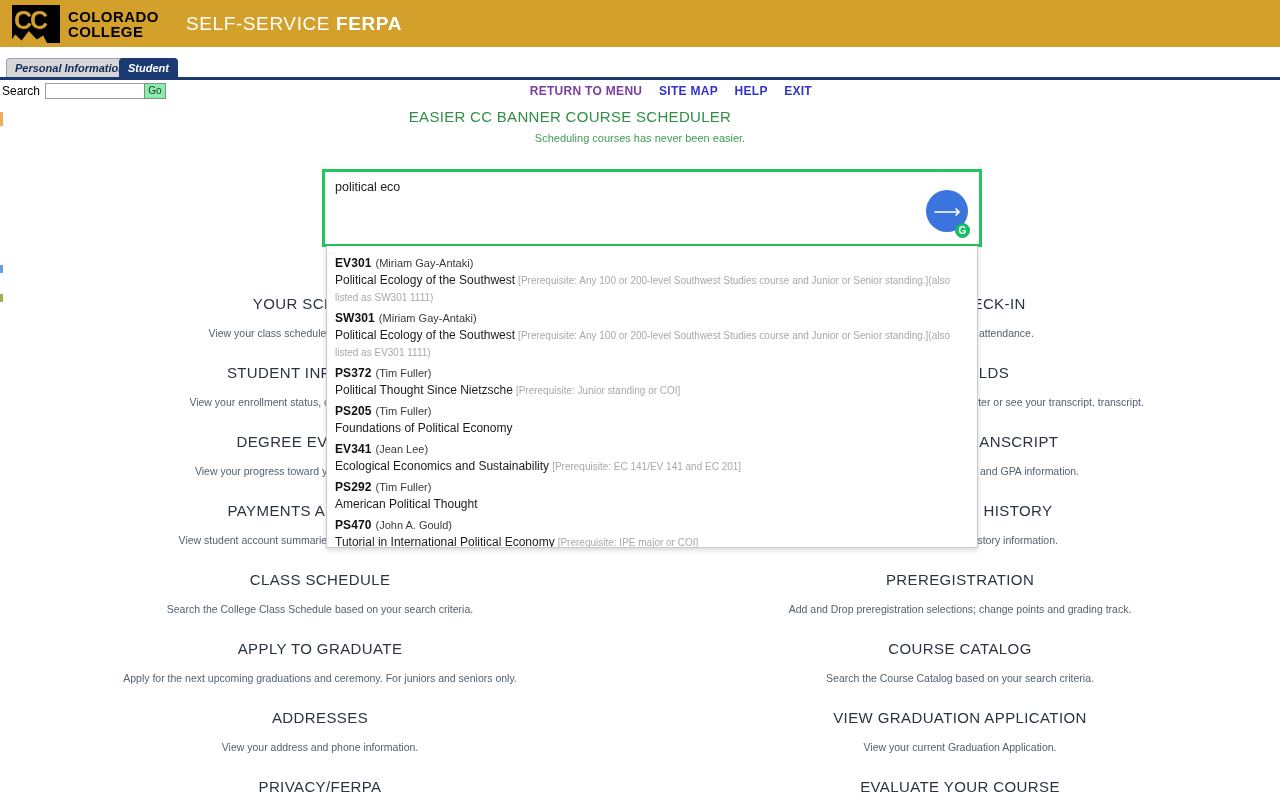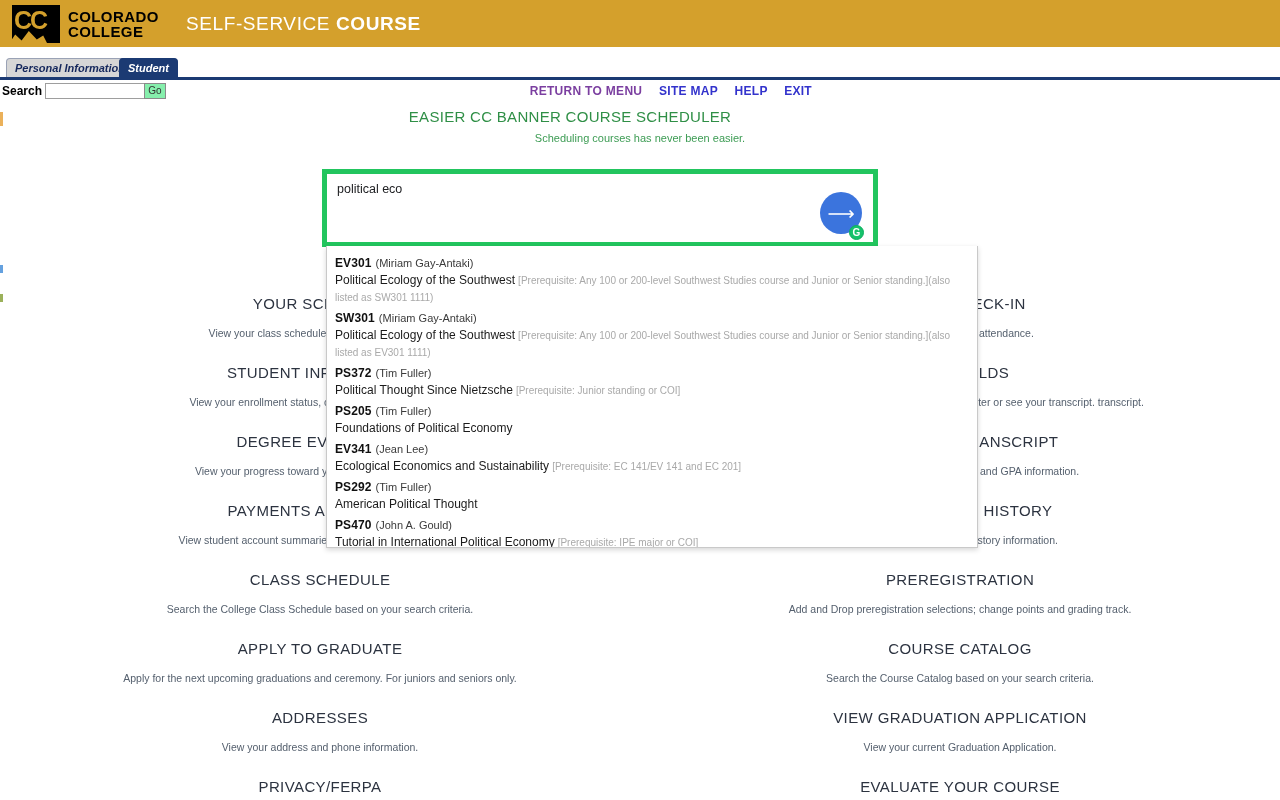--- a/index.html
+++ b/index.html
@@ -71,21 +71,21 @@
     position: absolute; left: 0; top: 77px; width: 1280px; height: 3px;
     background: #1b3a73;
   }
 
   
   .searchstrip {
     position: absolute; left: 0; top: 82px; width: 1280px; height: 20px;
   }
   .searchstrip .lbl {
     position: absolute; left: 2px; top: 2px;
-    font-size: 12px; font-weight: bold; color: #000;
+    font-size: 12px; font-weight: normal; color: #000;
   }
   .searchstrip input.sbox {
     position: absolute; left: 45px; top: 1px;
     width: 110px; height: 16px;
     border: 1px solid #9e9e9e; background: #fff;
     font-size: 11px; padding: 0 2px;
     font-family: "Liberation Sans", sans-serif;
   }
   .searchstrip .gobtn {
     position: absolute; left: 144px; top: 1px;
@@ -121,23 +121,23 @@
   .menu-cell { width: 640px; text-align: center; padding: 9px 10px 14px 10px; }
   .menu-cell .m-title {
     font-size: 15px; color: #2c3340; letter-spacing: 0.4px; line-height: 20px;
     margin-bottom: 12px;
   }
   .menu-cell .m-desc { font-size: 10.5px; color: #55606e; line-height: 14px; }
 
   
   .bigsearch {
     position: absolute; left: 322px; top: 169px;
-    width: 556px; height: 78px;
+    width: 660px; height: 78px;
     background: #ffffff;
-    border: 5px solid #22c55e;
+    border: 3px solid #22c55e;
     z-index: 40;
   }
   .bigsearch .typed {
     position: absolute; left: 10px; top: 8px;
     font-size: 12.5px; color: #202124;
     font-family: "Liberation Sans", sans-serif;
   }
   .gobubble {
     position: absolute; right: 11px; top: 18px;
     width: 42px; height: 42px; border-radius: 50%;
@@ -192,21 +192,21 @@
       <div class="logo-mark">
         <div class="mtn"></div>
         <div class="cc-text">CC</div>
       </div>
       <div class="logo-words">
         <div>COLORADO</div>
         <div>COLLEGE</div>
       </div>
     </div>
     <div class="banner-title">
-      <span class="light">SELF-SERVICE </span><b>COURSE</b>
+      <span class="light">SELF-SERVICE </span><b>FERPA</b>
     </div>
   </div>
 
   <div class="tabstrip">
     <div class="tab inactive">Personal Information</div>
     <div class="tab active">Student</div>
   </div>
   <div class="navrule"></div>
 
   <div class="searchstrip">

